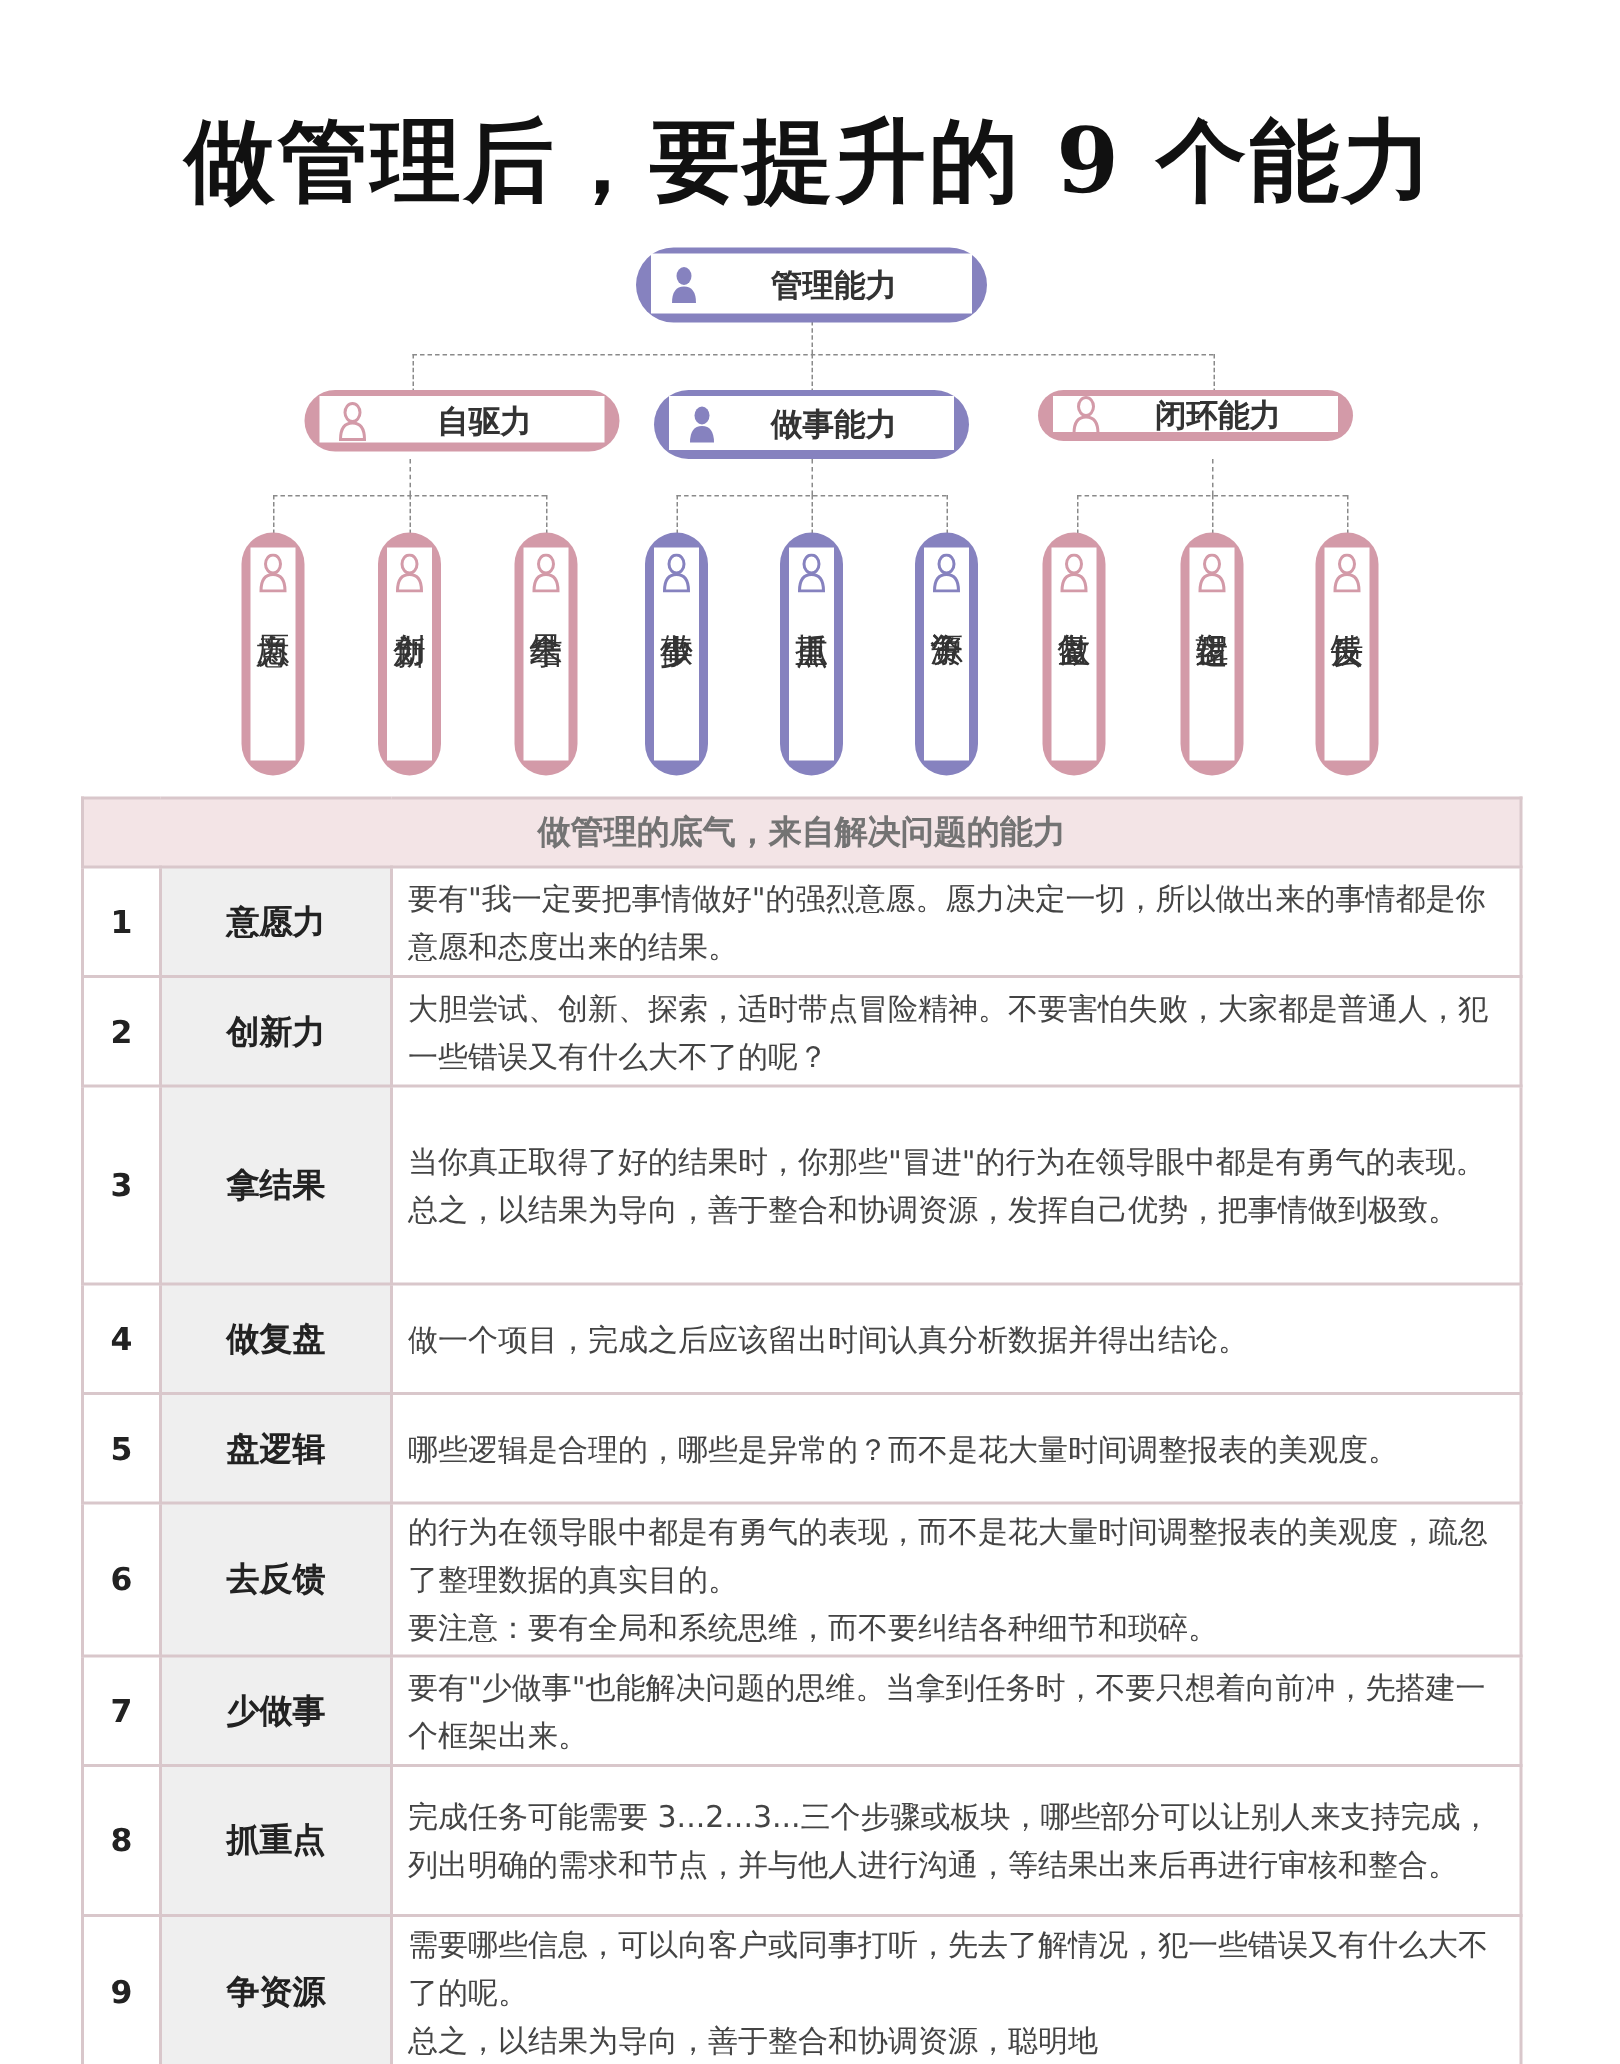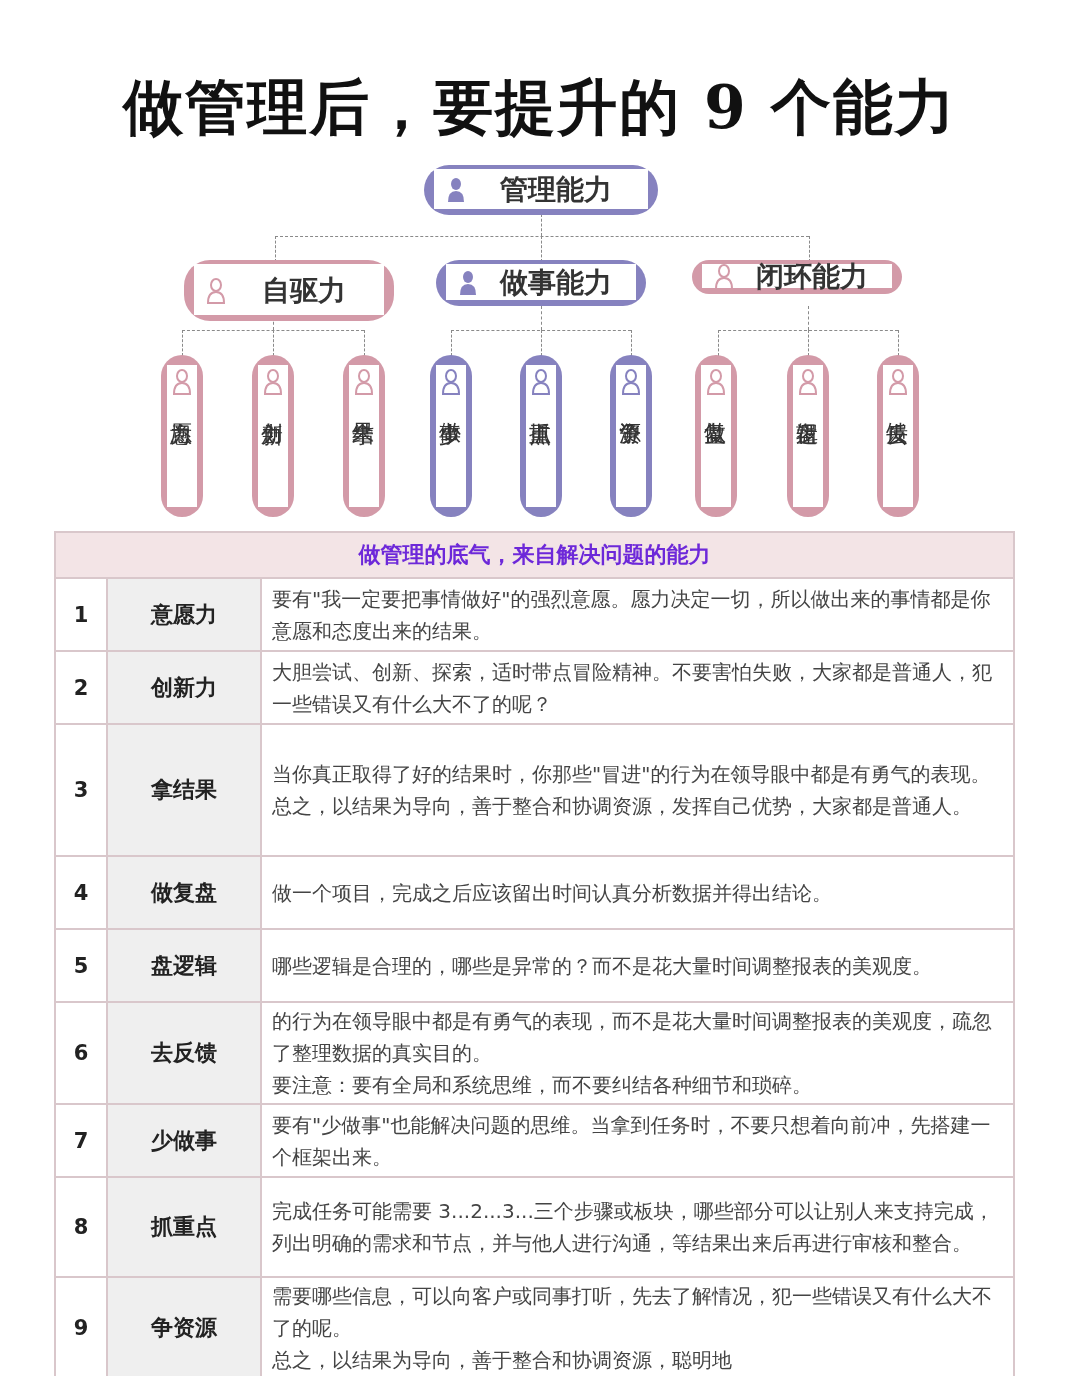--- a/index.html
+++ b/index.html
@@ -6,30 +6,30 @@
   body{width:1080px;height:1376px;position:relative;overflow:hidden;font-family:"DejaVu Sans","Liberation Sans",sans-serif;color:#333;}
   .title{position:absolute;left:0;top:68px;width:1080px;text-align:center;font-family:"DejaVu Serif","Liberation Serif",serif;font-weight:bold;font-size:60px;color:#111;letter-spacing:2px;}
   .line{position:absolute;border-color:#8a8a8a;border-style:dashed;border-width:0;}
   .hline{border-top-width:1px;height:0;}
   .vline{border-left-width:1px;width:0;}
   .pill{position:absolute;box-sizing:border-box;border-radius:26px;display:flex;align-items:center;}
   .pill .inner{position:absolute;left:10px;right:10px;top:4px;bottom:6px;background:#fff;}
   .pill.pink{background:#d39aa8;}
   .pill.purple{background:#8682bf;}
   .pill .icon{position:relative;z-index:2;margin-left:22px;width:20px;height:26px;}
-  .pill .lbl{position:relative;z-index:2;flex:1;text-align:center;font-size:28px;font-weight:bold;color:#333;padding-right:12px;}
+  .pill .lbl{position:relative;z-index:2;flex:1;text-align:center;font-size:21px;font-weight:bold;color:#333;padding-right:12px;}
   .vpill{position:absolute;width:42px;height:162px;box-sizing:border-box;border-radius:21px;}
   .vpill .inner{position:absolute;left:6px;right:6px;top:10px;bottom:10px;background:#fff;}
   .vpill.pink{background:#d39aa8;}
   .vpill.purple{background:#8682bf;}
   .vpill .icon{position:absolute;left:11px;top:14px;width:20px;height:26px;z-index:2;}
   .vpill .vtxt{position:absolute;left:0;width:42px;top:50px;text-align:center;font-size:22px;line-height:25px;color:#333;z-index:2;}
   table.t{position:absolute;left:54px;top:531px;width:961px;border-collapse:collapse;font-size:20px;}
   table.t td{border:2px solid #d9c7cb;}
-  .hdr td{background:#f3e4e6;text-align:center;font-weight:bold;font-size:22px;color:#6d28d9;height:42px;}
+  .hdr td{background:#f3e4e6;text-align:center;font-weight:bold;font-size:22px;color:#737373;height:42px;}
   td.num{width:48px;text-align:center;font-weight:bold;font-size:21px;background:#fff;color:#222;}
   td.name{width:150px;text-align:center;font-weight:bold;font-size:22px;background:#efefef;color:#222;}
   td.desc{padding:2px 10px;line-height:32px;color:#444;background:#fff;}
   td.desc p{margin:0;}
 </style>
 </head>
 <body>
 
 <div class="title">做管理后，要提升的 9 个能力</div>
 
@@ -59,21 +59,21 @@
 
 <div class="pill purple" style="left:424px;top:165px;width:234px;height:50px;">
   <div class="inner"></div>
   <svg class="icon" viewBox="0 0 20 26">
       <ellipse cx="10" cy="7" rx="5" ry="6" fill="#8682bf"></ellipse>
       <path d="M2 25 Q2 14 10 14 Q18 14 18 25 Z" fill="#8682bf"></path>
     </svg>
   <span class="lbl">管理能力</span>
 </div>
 
-<div class="pill pink" style="left:184px;top:260px;width:210px;height:61px;">
+<div class="pill pink" style="left:203px;top:260px;width:210px;height:41px;">
   <div class="inner"></div>
   <svg class="icon" viewBox="0 0 20 26">
       <ellipse cx="10" cy="7" rx="5" ry="6" fill="none" stroke="#d39aa8" stroke-width="2"></ellipse>
       <path d="M2 25 Q2 14 10 14 Q18 14 18 25 Z" fill="none" stroke="#d39aa8" stroke-width="2"></path>
     </svg>
   <span class="lbl">自驱力</span>
 </div>
 <div class="pill purple" style="left:436px;top:260px;width:210px;height:46px;">
   <div class="inner"></div>
   <svg class="icon" viewBox="0 0 20 26">
@@ -183,21 +183,21 @@
     <td class="name">创新力</td>
     <td class="desc">
           <p>大胆尝试、创新、探索，适时带点冒险精神。不要害怕失败，大家都是普通人，犯一些错误又有什么大不了的呢？</p>
         </td>
   </tr>
   <tr style="height:132px;">
     <td class="num">3</td>
     <td class="name">拿结果</td>
     <td class="desc">
           <p>当你真正取得了好的结果时，你那些"冒进"的行为在领导眼中都是有勇气的表现。</p>
-          <p>总之，以结果为导向，善于整合和协调资源，发挥自己优势，大家都是普通人。</p>
+          <p>总之，以结果为导向，善于整合和协调资源，发挥自己优势，把事情做到极致。</p>
         </td>
   </tr>
   <tr style="height:73px;">
     <td class="num">4</td>
     <td class="name">做复盘</td>
     <td class="desc">
           <p>做一个项目，完成之后应该留出时间认真分析数据并得出结论。</p>
         </td>
   </tr>
   <tr style="height:73px;">

